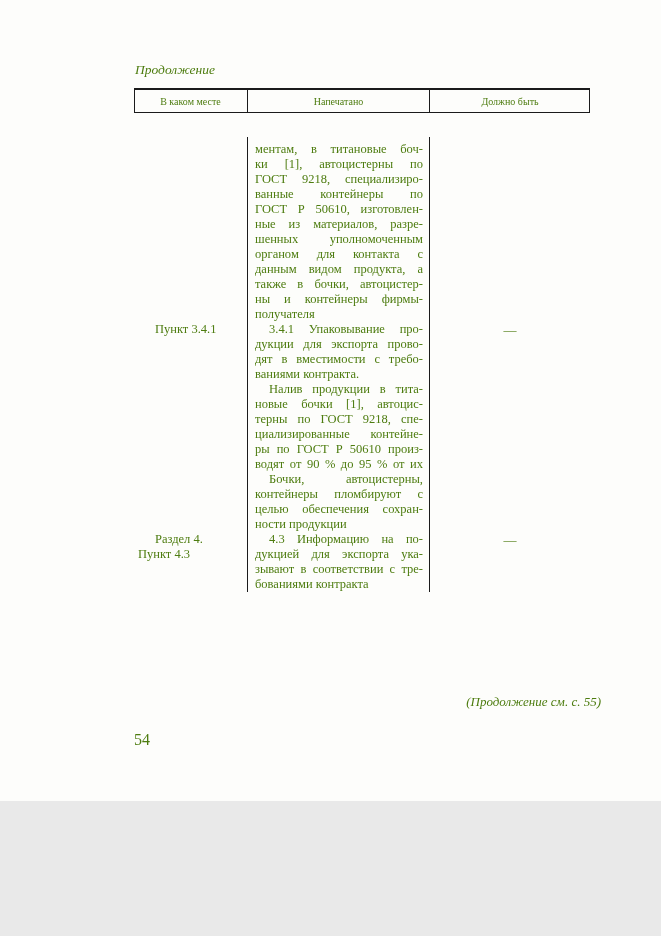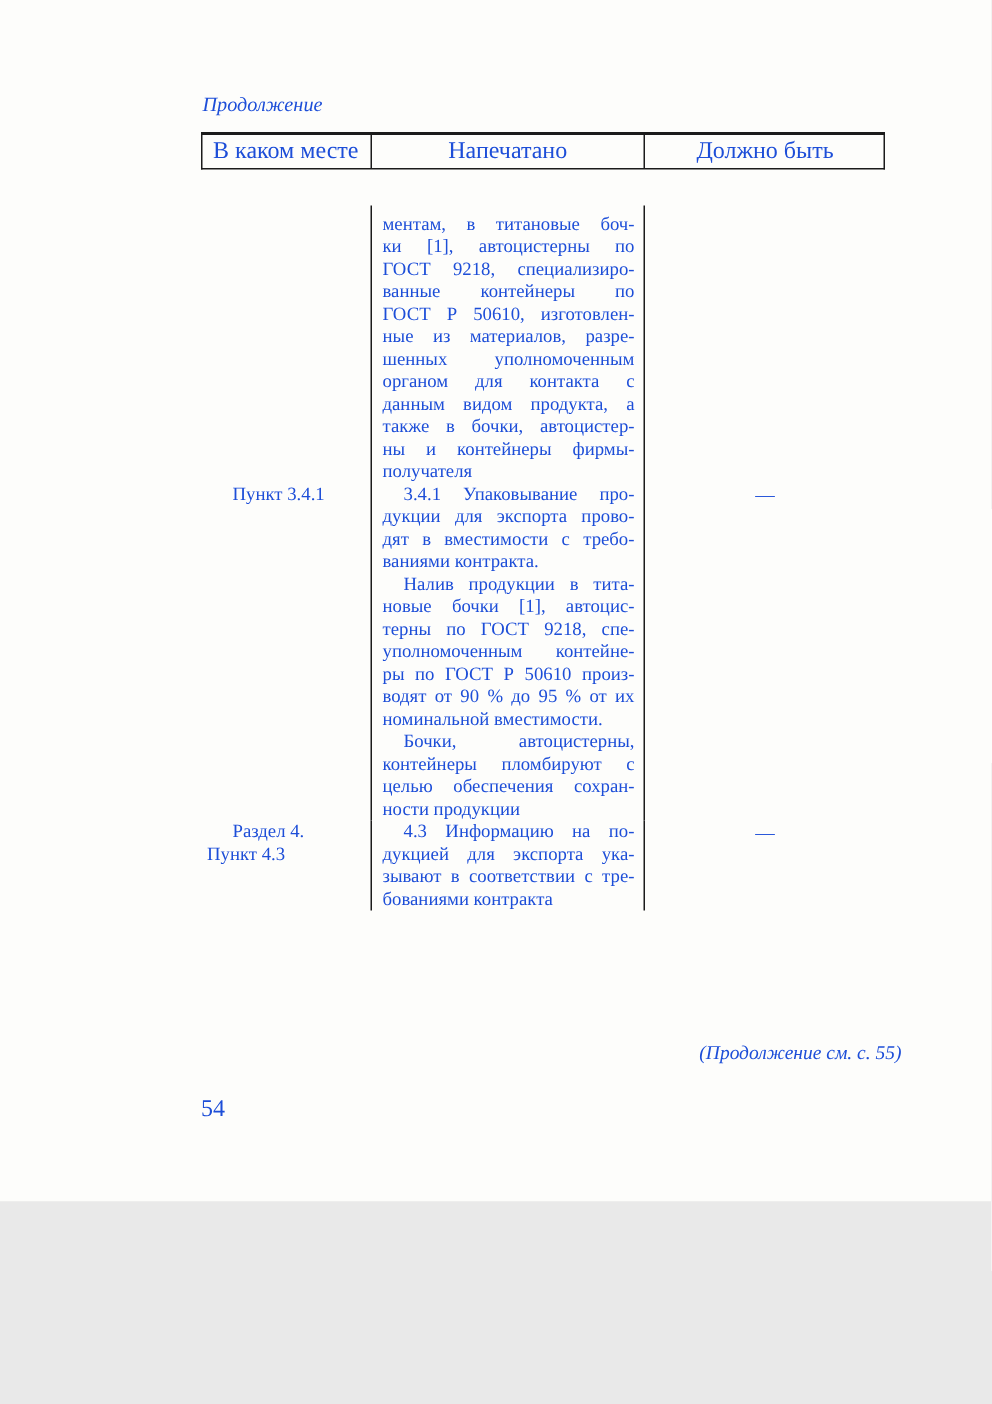--- a/index.html
+++ b/index.html
@@ -1,31 +1,31 @@
 <!DOCTYPE html>
 <html><head>
 <meta charset="utf-8">
 <style>
   * { margin:0; padding:0; box-sizing:border-box; }
   html, body { background:#e9e9e9; }
   .page {
     width:661px; height:801px; background:#fdfdfb; position:relative;
-    font-family:"Liberation Serif", serif; color:#1d4ed8; overflow:hidden;
+    font-family:"Liberation Serif", serif; color:#4d7c0f; overflow:hidden;
     margin:0 auto;
   }
   .continuation {
     position:absolute; left:135px; top:62px;
     font-style:italic; font-size:13.5px;
   }
   .etable {
     position:absolute; left:134px; top:88px; width:456px;
     border-top:2px solid #1b1b1b;
   }
   .thead { display:flex; height:23px; border-bottom:1px solid #1b1b1b; position:relative; }
-  .th { display:flex; align-items:center; justify-content:center; font-size:16px; }
+  .th { display:flex; align-items:center; justify-content:center; font-size:10px; }
   .w1 { width:114px; }
   .w2 { width:182px; }
   .w3 { width:160px; }
   .bR { border-right:1px solid #1b1b1b; }
   .edge { position:absolute; top:0; width:1px; height:23px; background:#1b1b1b; }
   .edge-left { left:0; }
   .edge-right { right:0; }
   .trow { display:flex; }
   .cell { font-size:12.5px; line-height:15px; }
   .trow:first-child .cell { padding-top:5px;margin-top:24px; }
@@ -81,24 +81,23 @@
             <div class="place-line first">Пункт 3.4.1</div>
           </div>
           <div class="cell cell-printed w2 bR">
             <div class="pline indent">3.4.1 Упаковывание про-</div>
             <div class="pline">дукции для экспорта прово-</div>
             <div class="pline">дят в вместимости с требо-</div>
             <div class="pline last">ваниями контракта.</div>
             <div class="pline indent">Налив продукции в тита-</div>
             <div class="pline">новые бочки [1], автоцис-</div>
             <div class="pline">терны по ГОСТ 9218, спе-</div>
-            <div class="pline">уполномоченным контейне-</div>
+            <div class="pline">циализированные контейне-</div>
             <div class="pline">ры по ГОСТ Р 50610 произ-</div>
             <div class="pline">водят от 90 % до 95 % от их</div>
-            <div class="pline last">номинальной вместимости.</div>
             <div class="pline indent">Бочки, автоцистерны,</div>
             <div class="pline">контейнеры пломбируют с</div>
             <div class="pline">целью обеспечения сохран-</div>
             <div class="pline last">ности продукции</div>
           </div>
           <div class="cell cell-should w3">—</div>
         </div>
         <div class="trow">
           <div class="cell cell-place w1 bR">
             <div class="place-line first">Раздел 4.</div>

